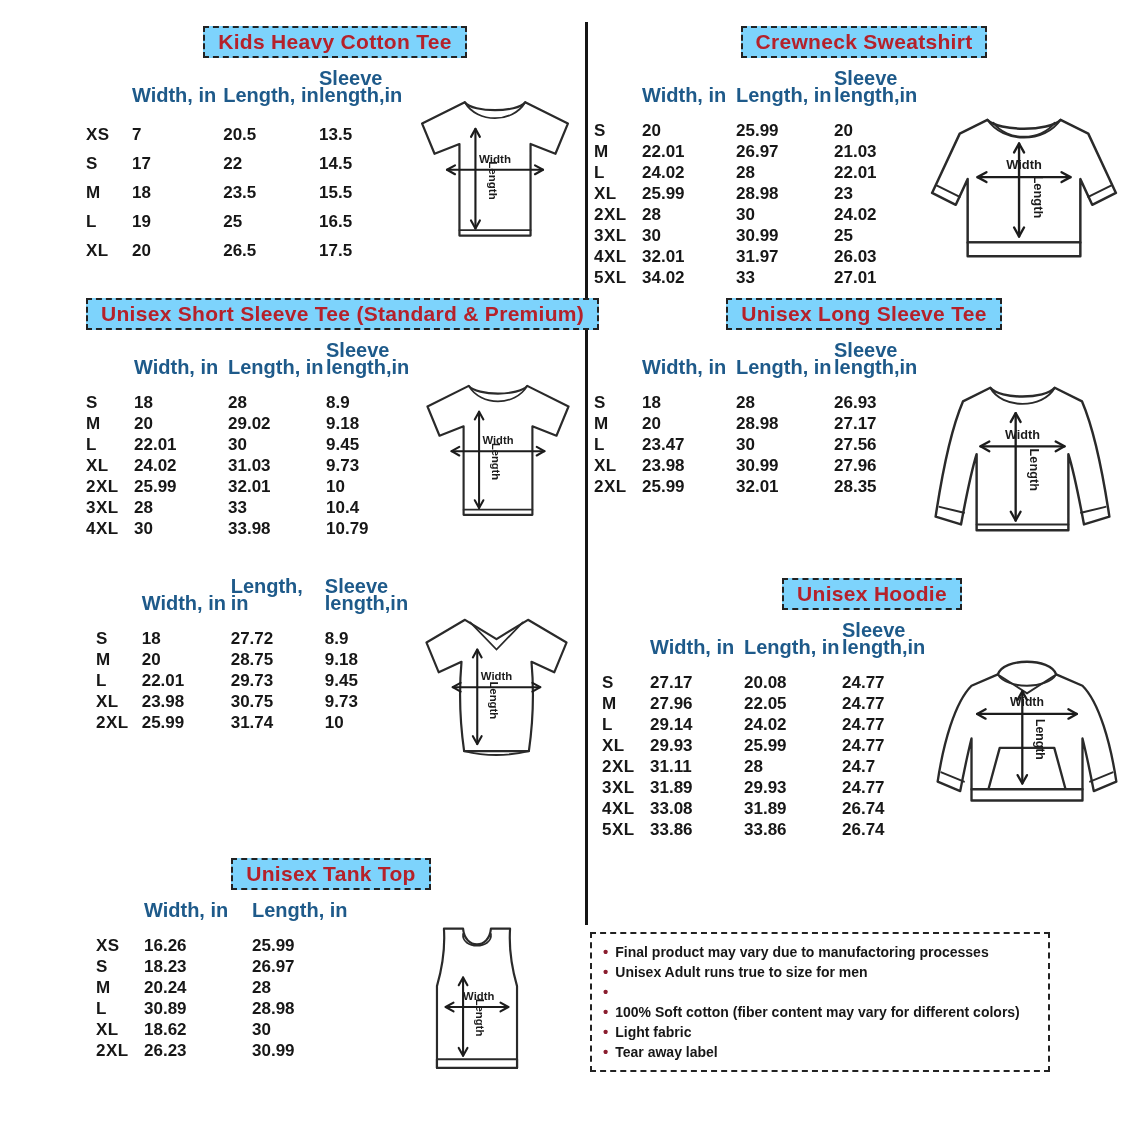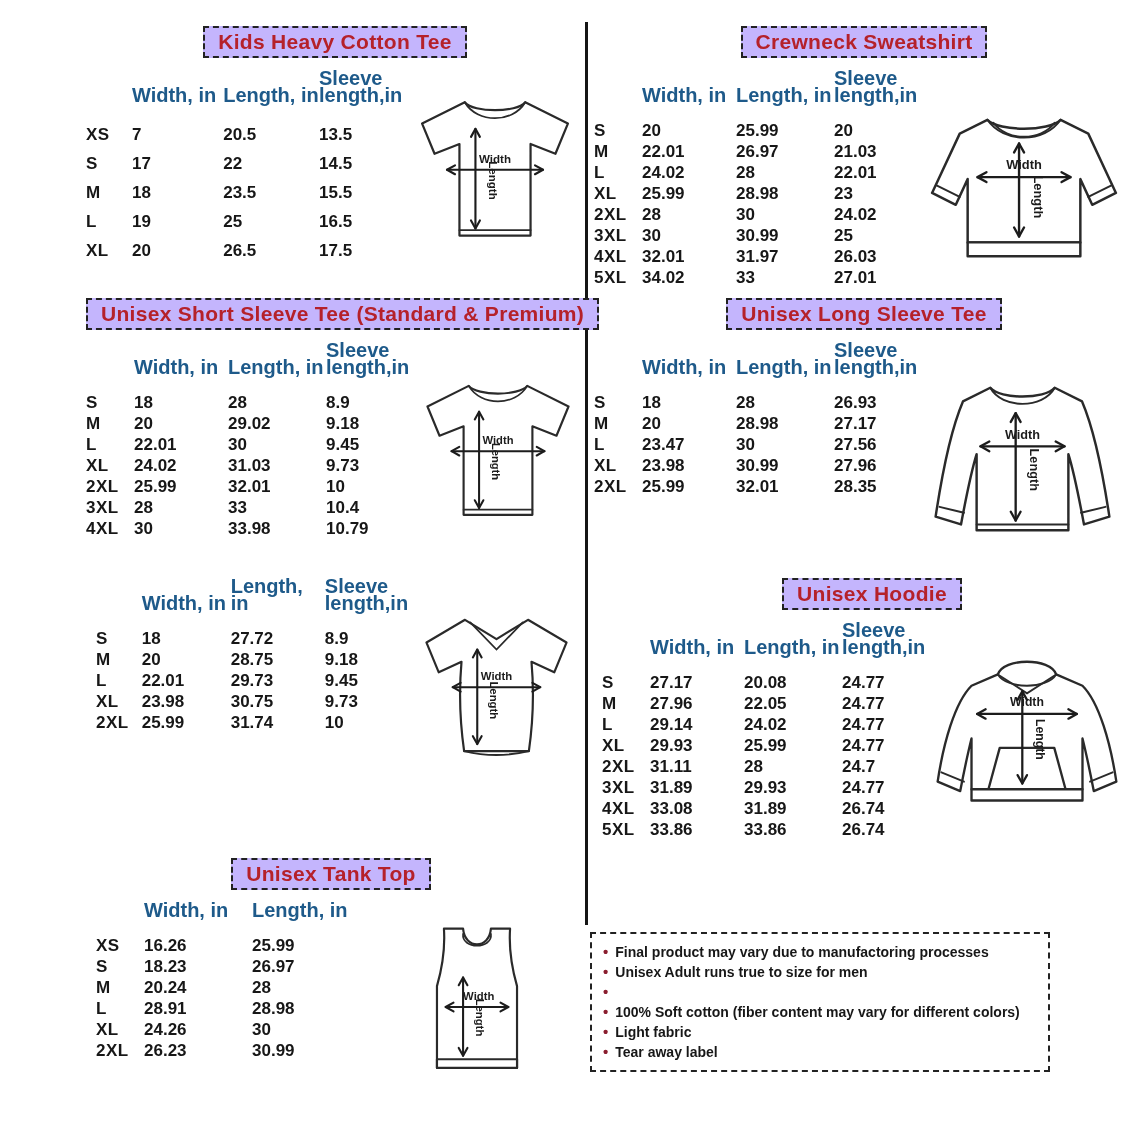--- a/index.html
+++ b/index.html
@@ -20,21 +20,21 @@
   .sec{position:absolute;}
   #sec-kids {left:86px; top:26px; width:498px;}
   #sec-crew {left:594px;top:26px; width:540px;}
   #sec-std  {left:86px; top:298px;width:498px;}
   #sec-long {left:594px;top:298px;width:540px;}
   #sec-vneck{left:96px; top:578px;width:488px;}
   #sec-hood {left:594px;top:578px;width:540px;margin-left:8px;}
   #sec-tank {left:96px; top:858px;width:470px;}
 
   .title-row{text-align:center;margin-bottom:12px;}
-  .title-box{display:inline-block;border:2px dashed #222;padding:2px 13px;background:#c4b5fd;}
+  .title-box{display:inline-block;border:2px dashed #222;padding:2px 13px;background:#7dd3fc;}
   .title-box span{color:var(--title_red);font-size:21px;font-weight:bold;letter-spacing:.3px;white-space:nowrap;}
 
   .body{display:flex;align-items:flex-start;}
   table.size-table{border-collapse:collapse;table-layout:fixed;}
   .c-size{width:48px;} .c-w{width:94px;} .c-l{width:98px;} .c-s{width:86px;}
   #sec-tank .c-w{width:108px;} #sec-tank .c-l{width:118px;}
   th{color:var(--header_blue);font-size:20px;font-weight:bold;text-align:left;
      vertical-align:bottom;padding:0 0 16px 0;line-height:17px;}
   th.sleeve-h{max-width:74px;}
   td{font-size:17px;font-weight:bold;line-height:18px;padding:1.5px 0;
@@ -603,27 +603,27 @@
   </tr>
 
   <tr>
     <td class="size">M</td>
     <td>20.24</td>
     <td>28</td>
   </tr>
 
   <tr>
     <td class="size">L</td>
-    <td>28.91</td>
+    <td>30.89</td>
     <td>28.98</td>
   </tr>
 
   <tr>
     <td class="size">XL</td>
-    <td>24.26</td>
+    <td>18.62</td>
     <td>30</td>
   </tr>
 
   <tr>
     <td class="size">2XL</td>
     <td>26.23</td>
     <td>30.99</td>
   </tr>
 </tbody>
     </table>

